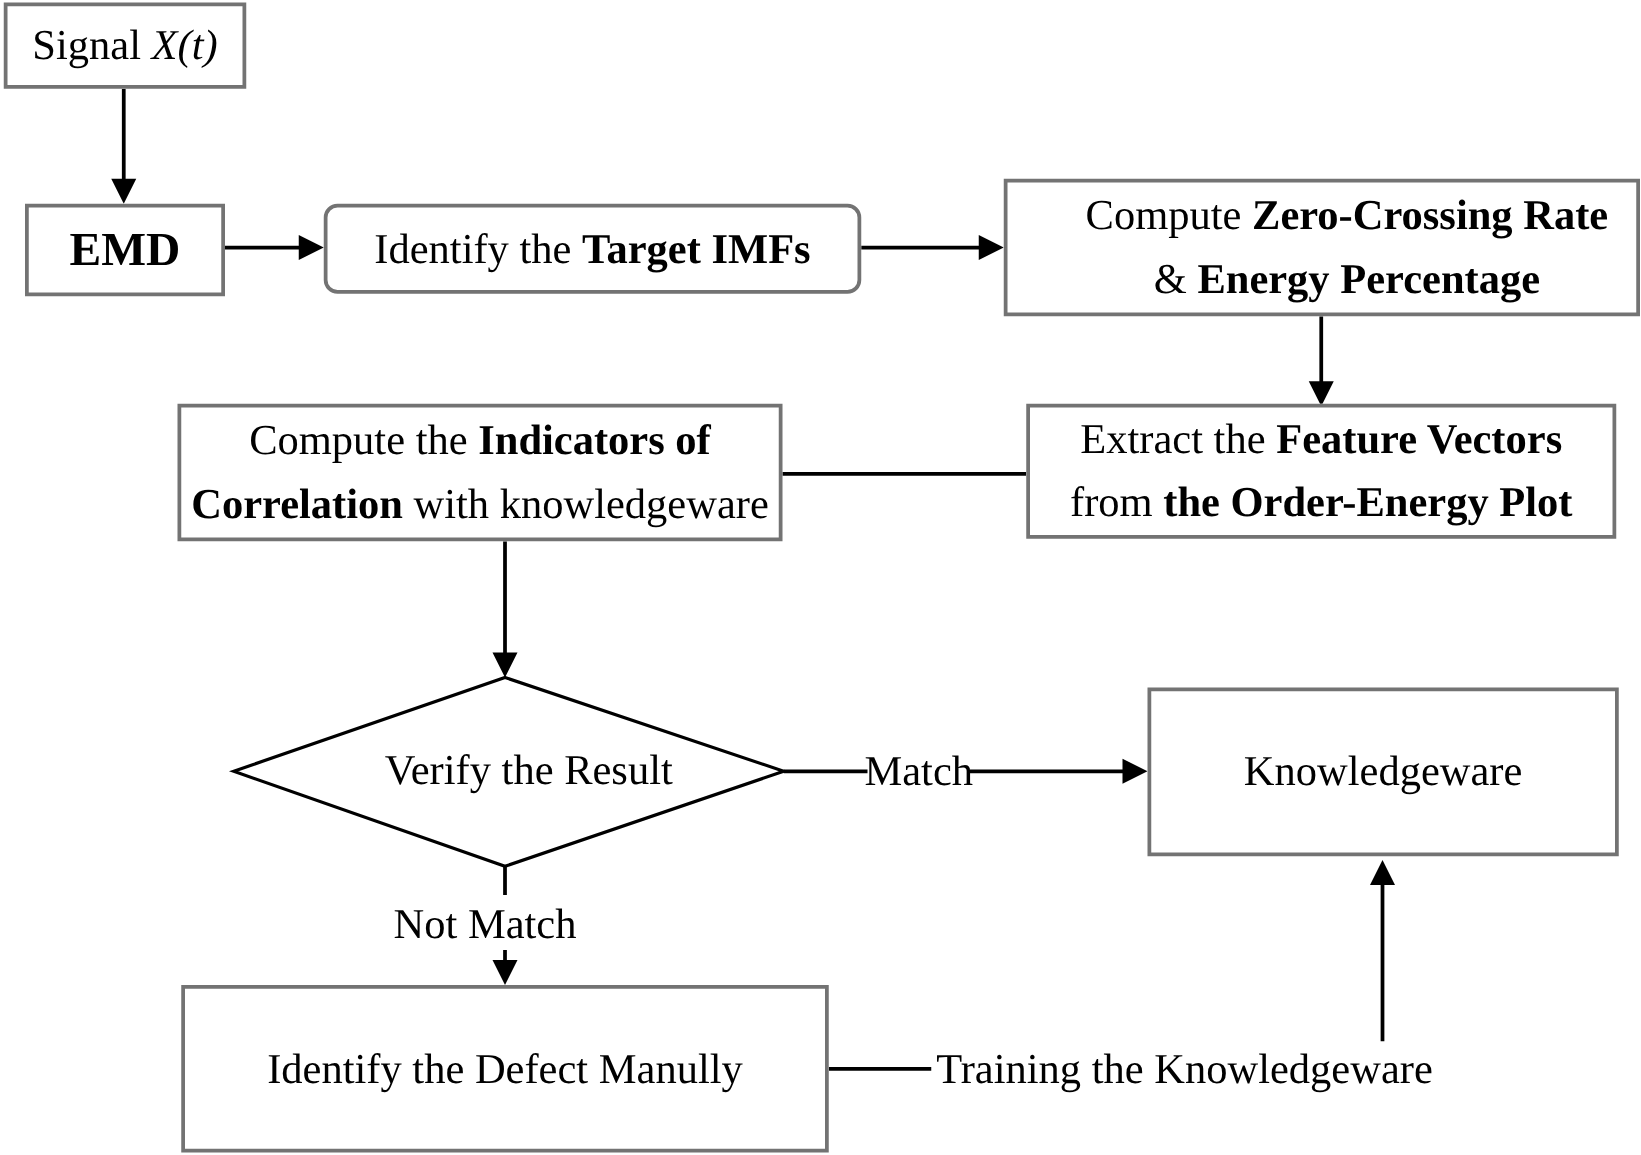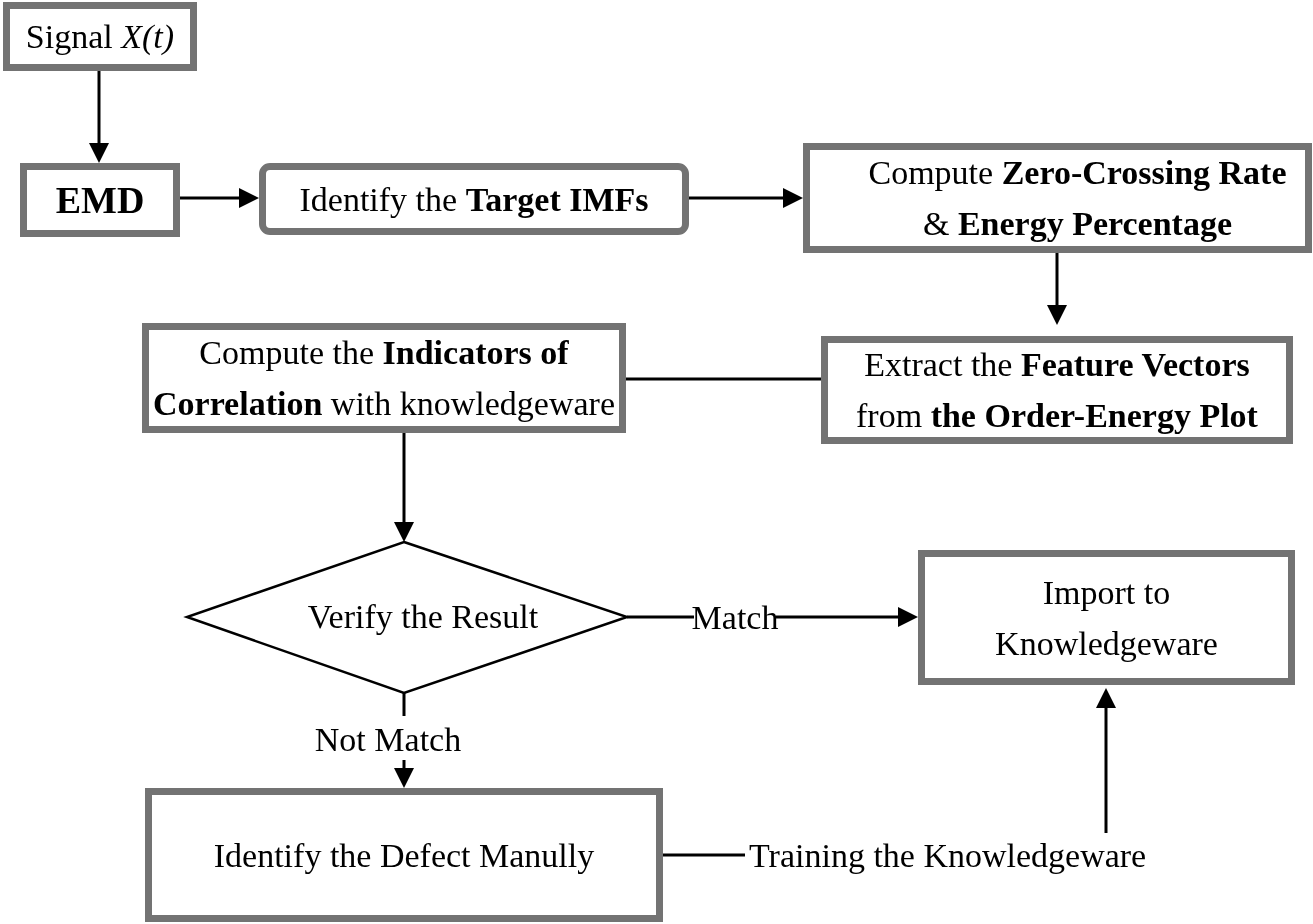--- a/index.html
+++ b/index.html
@@ -8,21 +8,21 @@
     width:1313px;height:924px;
     background:#ffffff;
     font-family:"Liberation Serif","DejaVu Serif",serif;
     color:#000;
     overflow:hidden;
   }
   #connectors{position:absolute;left:0;top:0;width:1313px;height:924px;}
   .node{
     position:absolute;
     box-sizing:border-box;
-    border:7px solid #737373;
+    border:3px solid #737373;
     background:#fff;
     display:flex;
     flex-direction:column;
     justify-content:center;
     text-align:center;
     font-size:34px;
     line-height:1.5;
   }
   .node .b{font-weight:bold;}
   .edge-label{
@@ -104,42 +104,41 @@
 
   <div class="node" style="left:803px;top:143px;width:509px;height:110px;padding-left:40px;">
     <div>
       <span>Compute </span><span class="b">Zero-Crossing Rate</span>
     </div>
     <div>
       <span>&amp; </span><span class="b">Energy Percentage</span>
     </div>
   </div>
 
-  <div class="node" style="left:821px;top:336px;width:472px;height:108px;">
+  <div class="node" style="left:821px;top:323px;width:472px;height:108px;">
     <div>
       <span>Extract the </span><span class="b">Feature Vectors</span>
     </div>
     <div>
       <span>from </span><span class="b">the Order-Energy Plot</span>
     </div>
   </div>
 
   <div class="node" style="left:114px;top:323px;width:484px;height:110px;margin-left:28px;">
     <div>
       <span>Compute the </span><span class="b">Indicators of</span>
     </div>
     <div>
       <span class="b">Correlation</span><span> with knowledgeware</span>
     </div>
   </div>
 
   <div class="diamond-label" style="left:407px;top:617px;margin-left:16px;">Verify the Result</div>
 
   <div class="node" style="left:918px;top:550px;width:377px;height:135px;">
-    <div>Import to</div>
     <div>Knowledgeware</div>
   </div>
 
   <div class="node" style="left:145px;top:788px;width:518px;height:134px;">
     <div>Identify the Defect Manully</div>
   </div>
 
   <div class="edge-label center-anchor" style="left:735px;top:618px;">Match</div>
 
   <div class="edge-label center-anchor" style="left:388px;top:740px;">Not Match</div>

